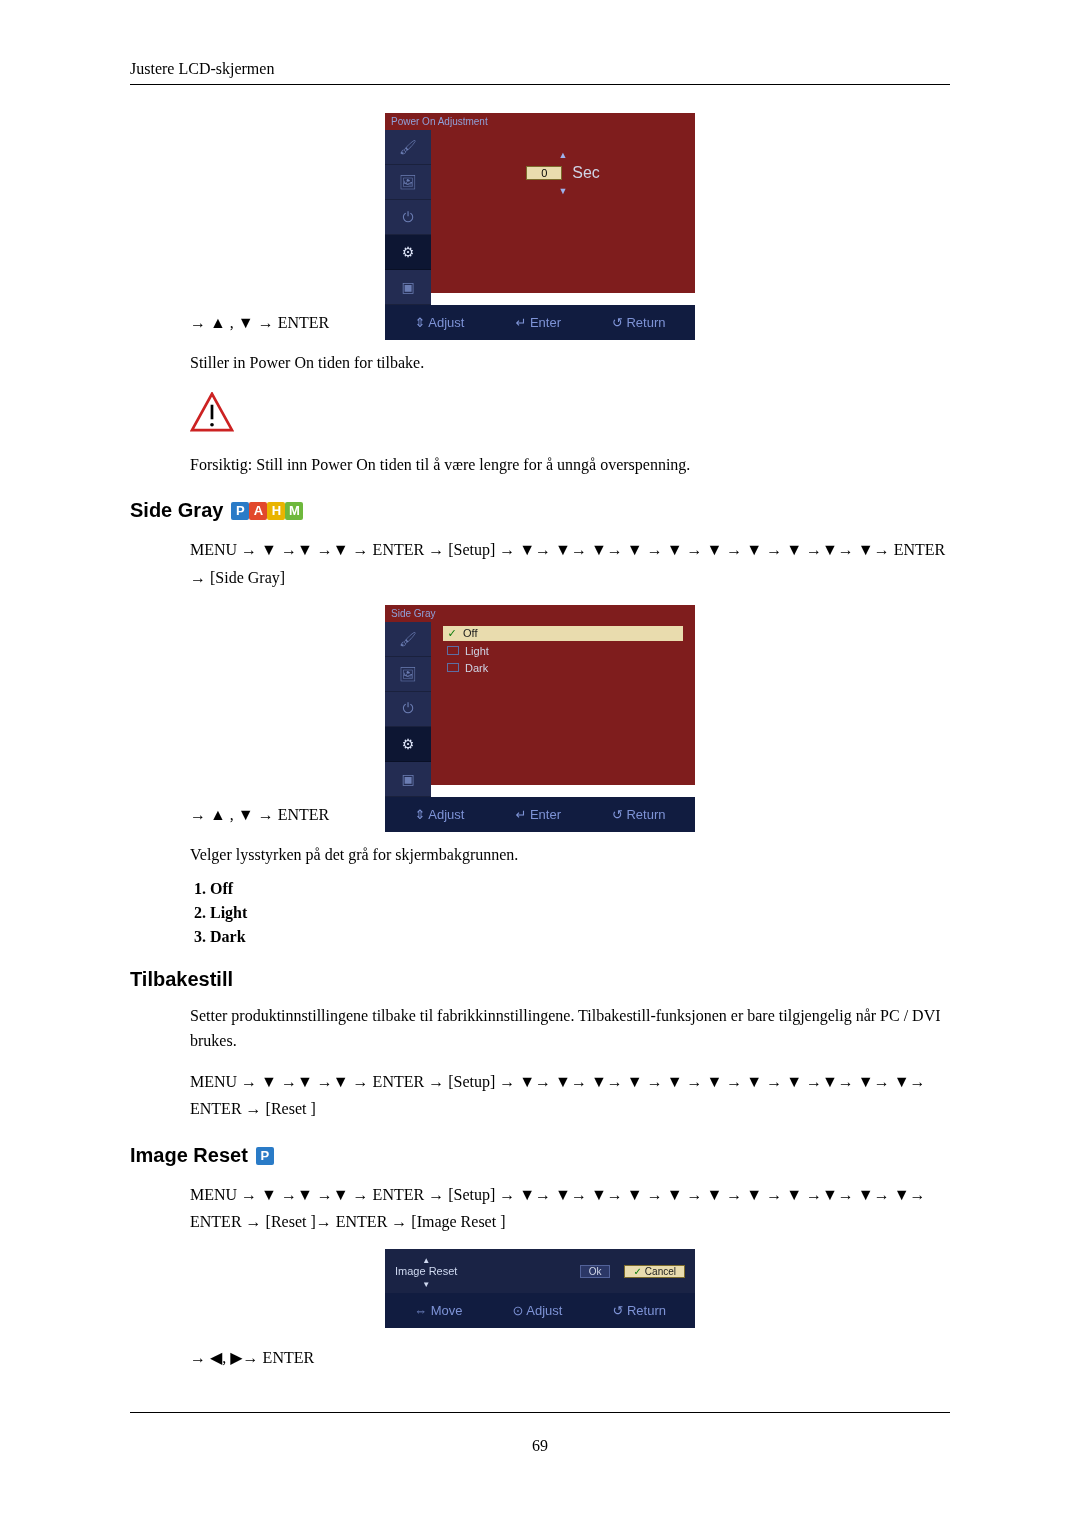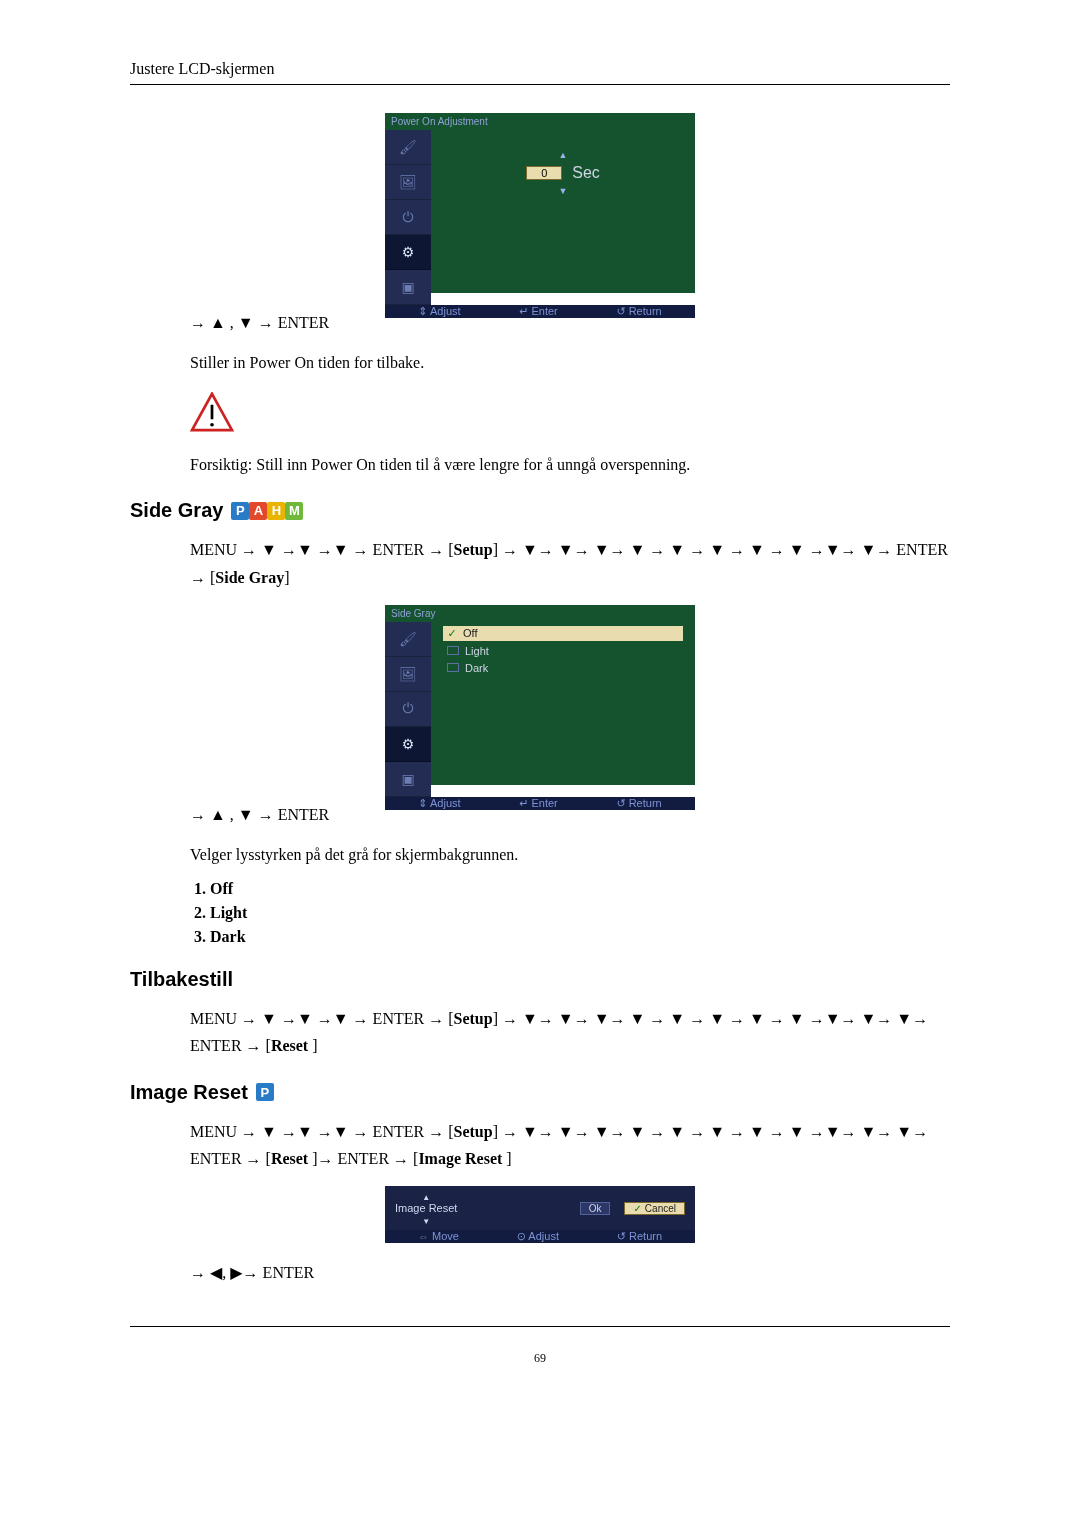--- a/index.html
+++ b/index.html
@@ -25,21 +25,21 @@
     border-top: 1px solid #000;
     margin: 0 0 28px 0;
   }
   .osd-block {
     display: flex;
     justify-content: center;
     margin: 8px 0 16px 0;
   }
   .osd {
     width: 310px;
-    background: #14532d;
+    background: #7f1d1d;
     color: #cfd5e6;
     font-family: Arial, sans-serif;
     font-size: 11px;
     display: flex;
     flex-direction: column;
   }
   .osd-title {
     padding: 3px 6px;
     font-size: 10px;
     color: #8fa0d8;
@@ -73,23 +73,24 @@
     flex: 1;
     padding: 8px 12px;
     display: flex;
     flex-direction: column;
     gap: 6px;
   }
   .osd-footer {
     background: #111c40;
     display: flex;
     justify-content: space-around;
-    padding: 0 4px;
-    font-size: 11px;
+    padding: 10px 4px;
+    font-size: 13px;
     color: #7e93d6;
+    align-items: flex-end;
   }
   .osd-footer span::before {
     content: '';
   }
   .spinner-wrap {
     display: flex;
     flex-direction: column;
     align-items: center;
     gap: 4px;
     margin-top: 12px;
@@ -134,21 +135,21 @@
     border: 1px solid #5d6ea3;
     height: 7px;
   }
   .content-indent {
     margin-left: 60px;
   }
   .nav-line {
     margin: 14px 0;
     line-height: 1.7;
   }
-  .nav-line .bold { font-weight: bold; }
+  .nav-line .bold { font-weight: normal; }
   .body-text { margin: 12px 0; line-height: 1.6; }
   .warning-icon {
     display: inline-block;
     margin: 4px 0 4px 0;
   }
   .warning-icon svg { width: 44px; height: 40px; }
   h2.section-h {
     font-family: Arial, Helvetica, sans-serif;
     font-weight: bold;
     font-size: 20px;
@@ -210,21 +211,21 @@
   }
   .dlg-btn.sel {
     background: #e9dcae;
     color: #1b1b1b;
     border-color: #7b6a2c;
   }
   .dlg-btn.sel .check { color: #0a7a0a; }
   .page-num {
     text-align: center;
     margin-top: 24px;
-    font-size: 12px;
+    font-size: 16px;
   }
   .footer-rule {
     border: none;
     border-top: 1px solid #000;
     margin-top: 40px;
     margin-bottom: 8px;
   }
 </style>
 </head>
 <body>
@@ -333,20 +334,23 @@
       <li><span>Off</span></li>
       <li><span>Light</span></li>
       <li><span>Dark</span></li>
     </ol>
   </div>
 
   <h2 class="section-h">
     <span>Tilbakestill</span>
   </h2>
   <div class="content-indent">
+    <div class="body-text">
+      <span>Setter produktinnstillingene tilbake til fabrikkinnstillingene. Tilbakestill-funksjonen er bare tilgjengelig når </span><span class="bold">PC / DVI</span><span> brukes.</span>
+    </div>
     <div class="nav-line">
       MENU → ▼ →▼ →▼ → ENTER → [<span class="bold">Setup</span>] → ▼→ ▼→ ▼→ ▼ → ▼ → ▼ → ▼ → ▼ →▼→ ▼→ ▼→ ENTER → [<span class="bold">Reset </span>]
     </div>
   </div>
 
   <h2 class="section-h">
     <span>Image Reset</span>
     <span class="mode-badges">
       <span class="badge p">P</span>
     </span>

